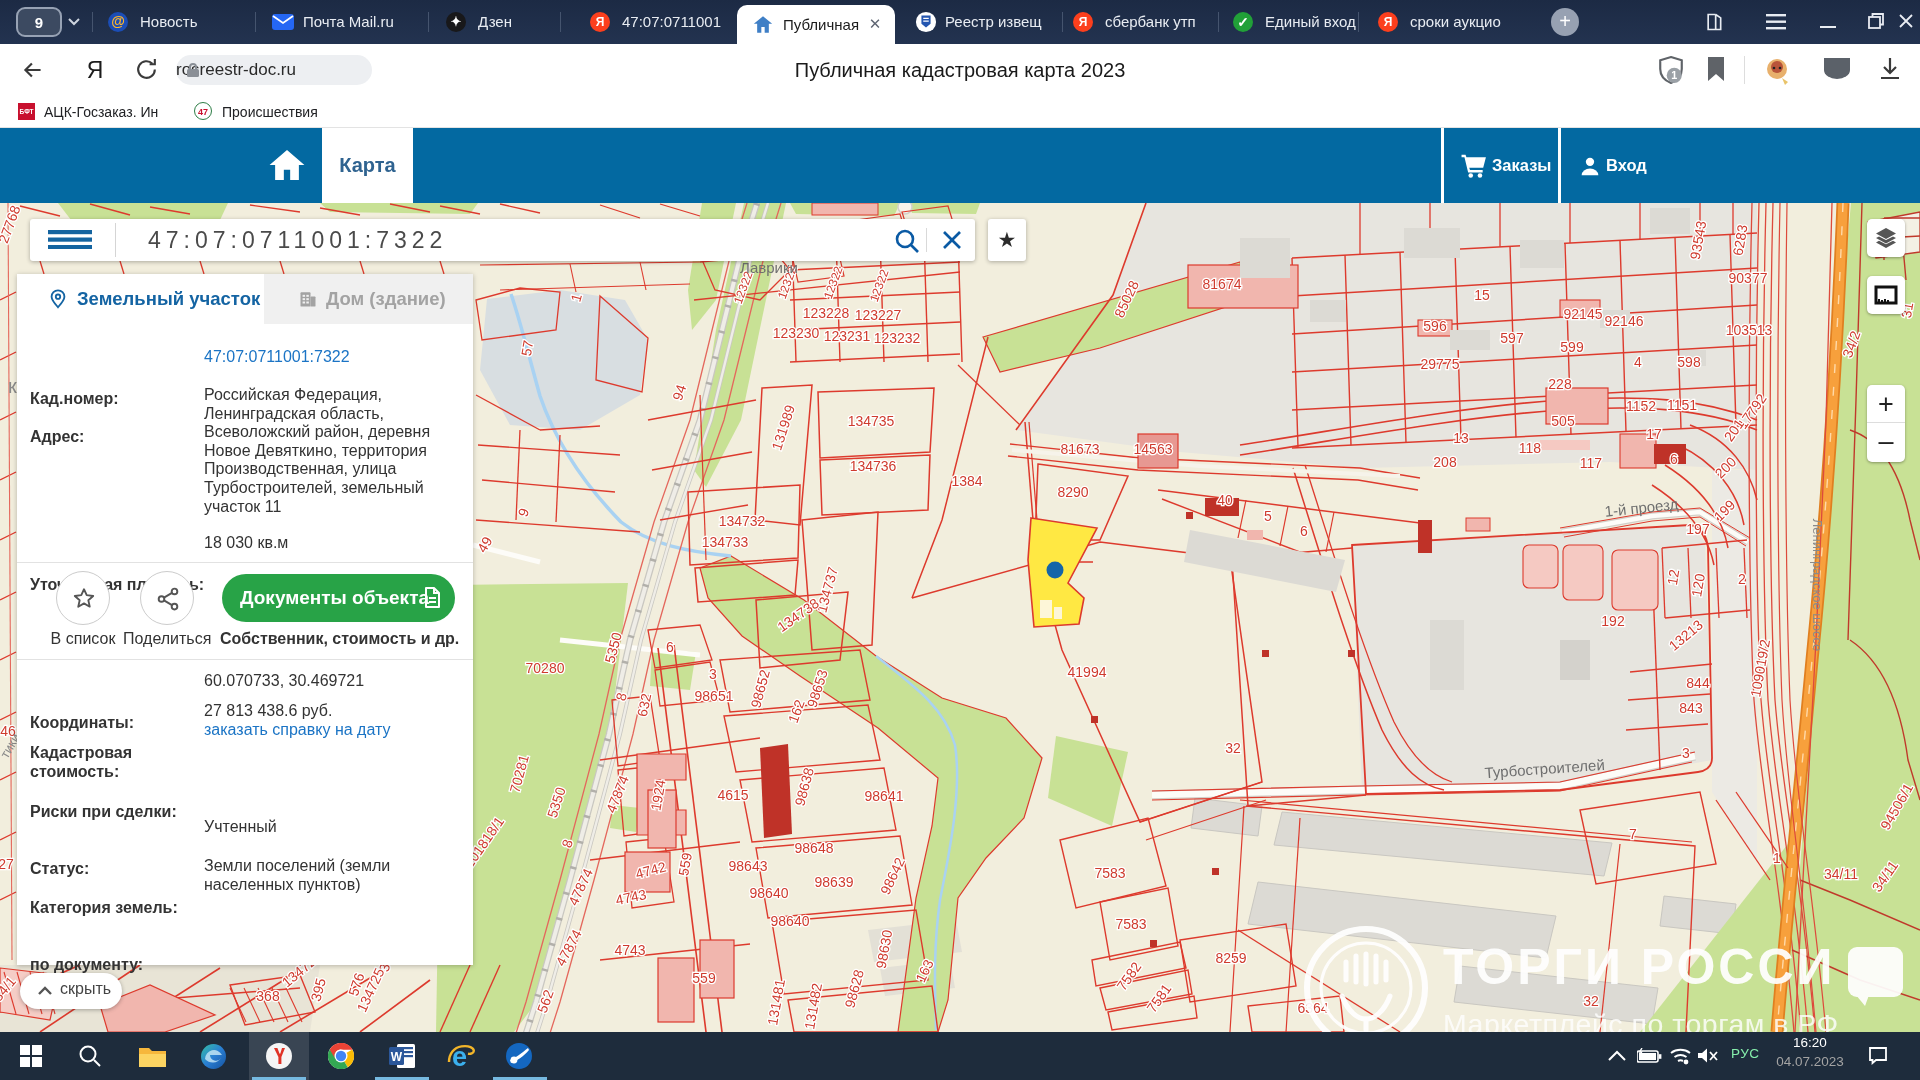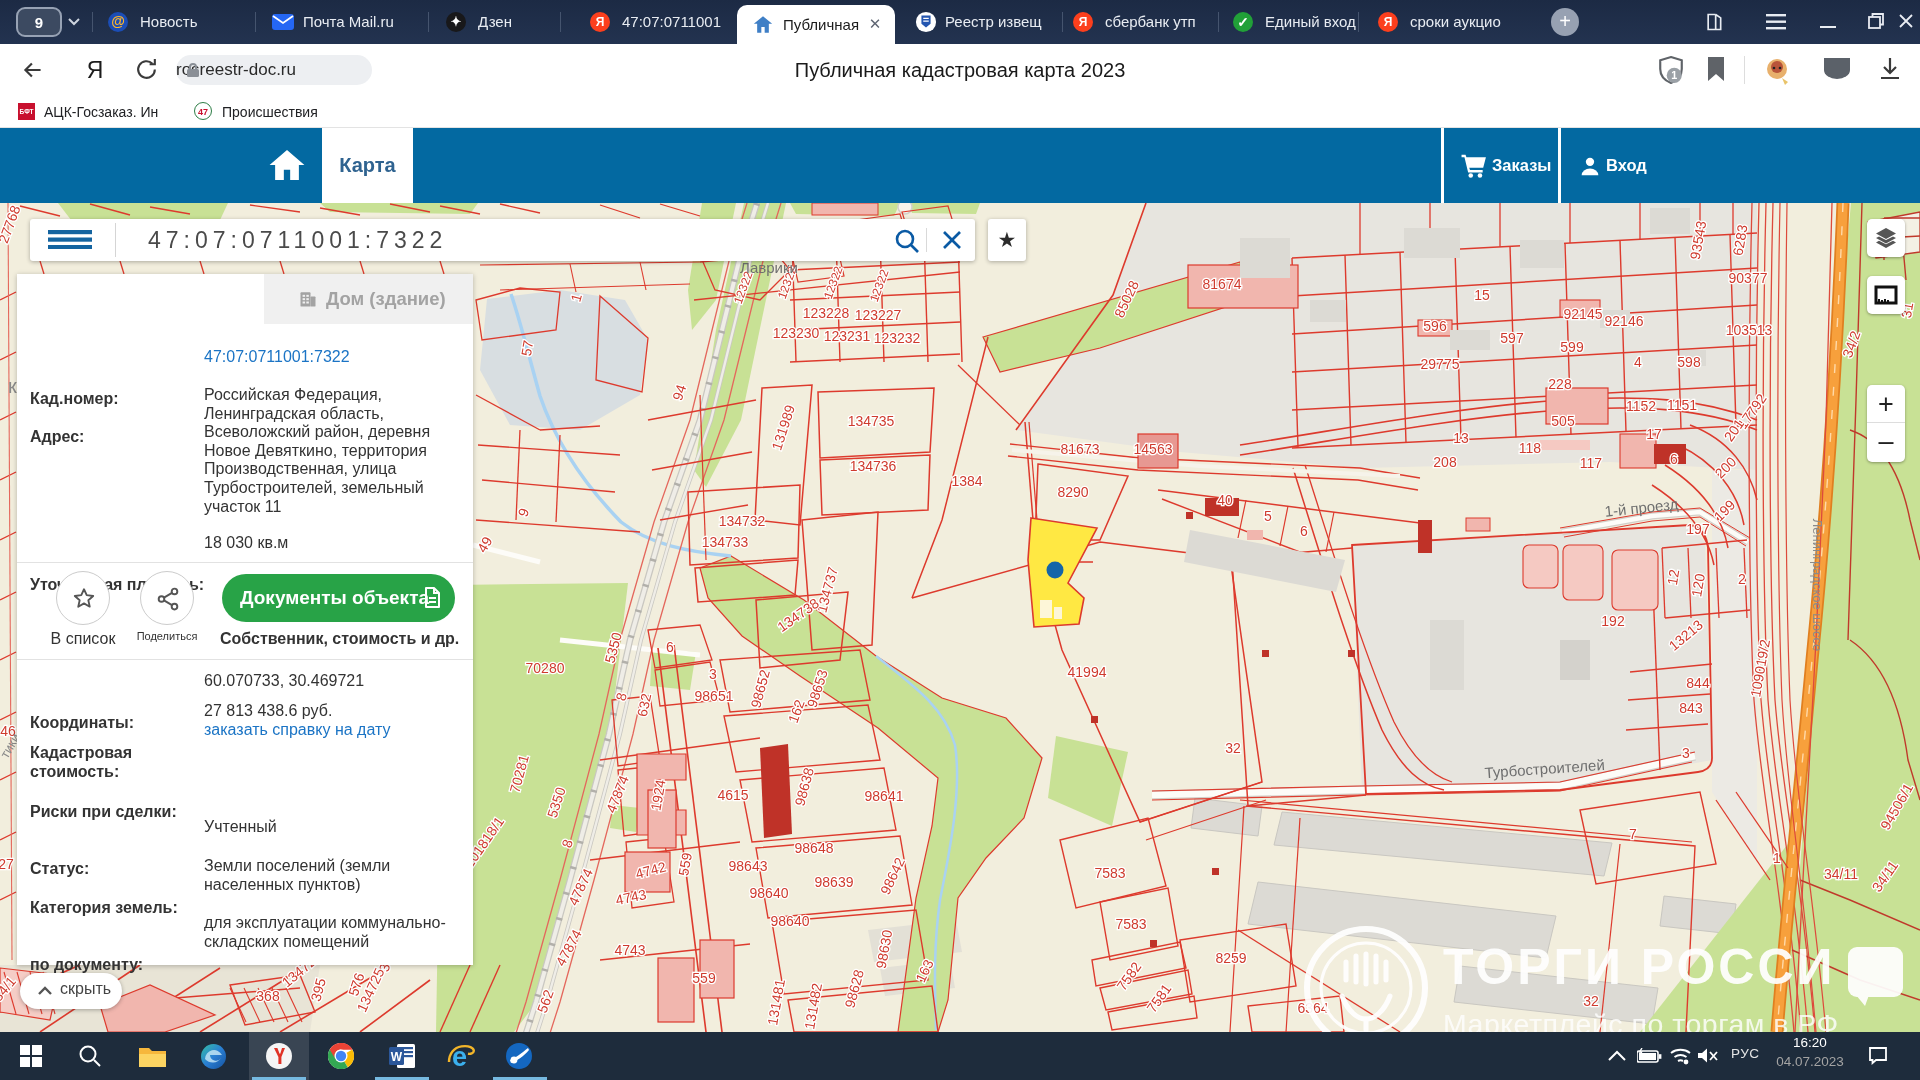--- a/index.html
+++ b/index.html
@@ -532,20 +532,27 @@
       </svg>
   <div class="abs" style="left:896px;top:9px;width:1px;height:24px;background:#d9d9d9"></div>
   <svg class="abs" style="left:912px;top:11px" width="20" height="20">
         <line x1="2" y1="2" x2="18" y2="18" stroke="#0a5aa4" stroke-width="2.6"></line>
         <line x1="18" y1="2" x2="2" y2="18" stroke="#0a5aa4" stroke-width="2.6"></line>
       </svg>
 </div>
 <div id="starbtn">★</div>
 
 <div id="panel">
+  <div class="ptab" style="left:0;width:247px;background:#fff;color:#1464a3;white-space:nowrap;">
+    <svg class="abs" style="left:30px;top:14px" width="22" height="22" viewBox="0 0 24 24" fill="none" stroke="#1464a3" stroke-width="2">
+          <path d="M12 21c-4-4.5-7-8-7-11.5A7 7 0 0 1 19 9.5C19 13 16 16.5 12 21z"></path>
+          <circle cx="12" cy="9.5" r="2.4"></circle>
+        </svg>
+    <div class="abs" style="left:60px;top:0">Земельный участок</div>
+  </div>
   <div class="ptab" style="left:247px;width:209px;background:#f0f0f0;color:#a3a3a3;white-space:nowrap;">
     <svg class="abs" style="left:34px;top:15px" width="20" height="20" viewBox="0 0 24 24" fill="#a3a3a3">
           <rect x="3" y="4" width="12" height="17" rx="1"></rect>
           <rect x="15" y="9" width="6" height="12" rx="1"></rect>
           <g fill="#f0f0f0">
             <rect x="5.5" y="7" width="3" height="2.4"></rect>
             <rect x="10" y="7" width="3" height="2.4"></rect>
             <rect x="5.5" y="11" width="3" height="2.4"></rect>
             <rect x="10" y="11" width="3" height="2.4"></rect>
             <rect x="5.5" y="15" width="3" height="2.4"></rect>
@@ -574,21 +581,21 @@
   <div class="circbtn" style="left:123px;top:297px">
     <svg style="position:absolute;left:14px;top:14px" width="26" height="26" viewBox="0 0 24 24" fill="none" stroke="#555" stroke-width="1.8">
           <circle cx="18" cy="5" r="2.6"></circle>
           <circle cx="6" cy="12" r="2.6"></circle>
           <circle cx="18" cy="19" r="2.6"></circle>
           <line x1="8.3" y1="10.7" x2="15.7" y2="6.3"></line>
           <line x1="8.3" y1="13.3" x2="15.7" y2="17.7"></line>
         </svg>
   </div>
   <div class="abs" style="left:33px;top:356px;width:66px;text-align:center;font-size:16px;color:#333;white-space:nowrap">В список</div>
-  <div class="abs" style="left:106px;top:356px;width:88px;text-align:center;font-size:11px;color:#333">Поделиться</div>
+  <div class="abs" style="left:106px;top:356px;width:88px;text-align:center;font-size:16px;color:#333">Поделиться</div>
 
   <div id="greenbtn">
         <span style="position:absolute;left:18px;top:0;white-space:nowrap">Документы объекта</span>
     <svg style="position:absolute;right:13px;top:13px" width="20" height="22" viewBox="0 0 20 22" fill="none" stroke="#fff" stroke-width="2">
           <path d="M4 1h8l5 5v14H4z" stroke-linejoin="round"></path>
           <path d="M12 1v5h5"></path>
           <line x1="7" y1="11" x2="14" y2="11"></line>
           <line x1="7" y1="15" x2="14" y2="15"></line>
         </svg>
   </div>
@@ -604,21 +611,20 @@
 
   <div class="plabel" style="top:487px">Риски при сделки:</div>
 
   <div class="plabel" style="top:544px">Статус:</div>
   <div class="pval" style="top:544px">Учтенный</div>
 
   <div class="plabel" style="top:583px;width:200px">Категория земель:</div>
   <div class="pval" style="top:583px">Земли поселений (земли<br>населенных пунктов)</div>
 
   <div class="plabel" style="top:640px">по документу:</div>
-  <div class="pval" style="top:640px">для эксплуатации коммунально-<br>складских помещений</div>
 </div>
 
 <div id="hidebtn">
   <svg class="abs" style="left:17px;top:13px" width="16" height="10">
         <path d="M2 8 L8 2 L14 8" fill="none" stroke="#555" stroke-width="2.4"></path>
       </svg>
   <span style="position:absolute;left:40px;top:7px">скрыть</span>
 </div>
 
 <div class="mapbtn" style="top:219px;height:38px">
@@ -866,21 +872,21 @@
           <path d="M1 7 a16 16 0 0 1 19 0" stroke-width="2"></path>
           <path d="M4.5 11 a10.5 10.5 0 0 1 12 0" stroke-width="2"></path>
           <path d="M8 15 a5.5 5.5 0 0 1 5 0" stroke-width="2"></path>
         </g>
         <circle cx="16" cy="16" r="2.4" fill="#fff"></circle>
       </svg>
   <svg class="abs" style="left:1697px;top:15px" width="22" height="17">
         <path d="M1 6 H5 L10 1.5 V15.5 L5 11 H1 Z" fill="#fff"></path>
         <path d="M13 5 L20 13 M20 5 L13 13" stroke="#fff" stroke-width="1.8"></path>
       </svg>
-  <div class="abs" style="left:1731px;top:14px;color:#e5e5e5;font-size:13.5px;letter-spacing:.5px">РУС</div>
+  <div class="abs" style="left:1731px;top:14px;color:#86efac;font-size:13.5px;letter-spacing:.5px">РУС</div>
   <div class="abs" style="left:1770px;top:3px;width:80px;text-align:center;color:#fff;font-size:13.5px">16:20</div>
   <div class="abs" style="left:1762px;top:22px;width:96px;text-align:center;color:#a3a3a3;font-size:13.5px">04.07.2023</div>
   <svg class="abs" style="left:1868px;top:14px" width="20" height="19">
         <path d="M2 2 H18 V14 H8 L4.5 17 V14 H2 Z" fill="none" stroke="#fff" stroke-width="1.8"></path>
       </svg>
 </div>
 
 </div>
 
 </body></html>

